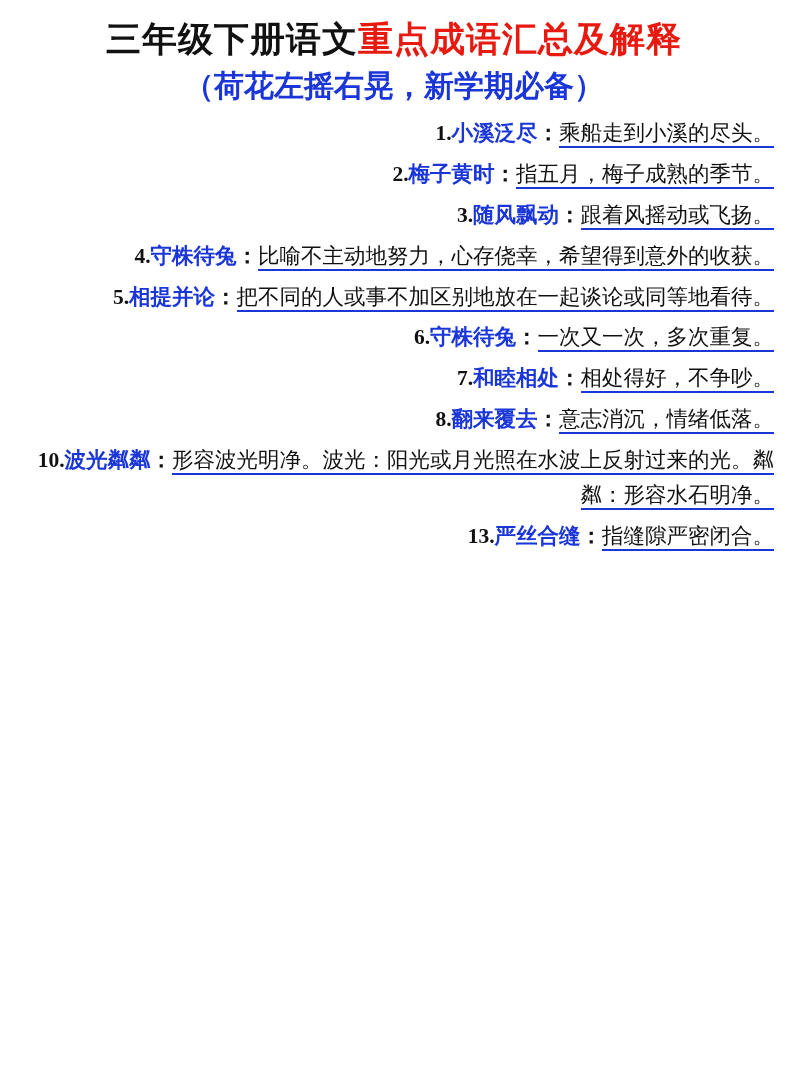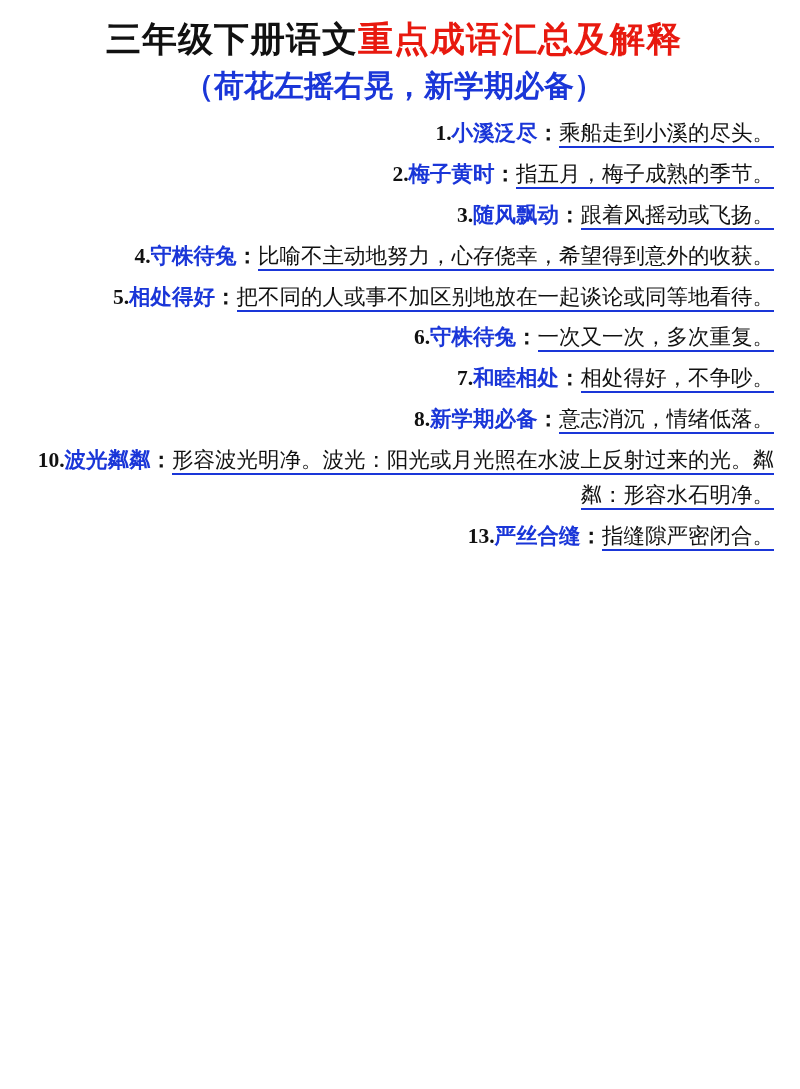--- a/index.html
+++ b/index.html
@@ -93,33 +93,33 @@
 
     <p class="entry">
       <span class="idx">3.</span><span class="term">随风飘动</span><span class="colon">：</span><span class="def">跟着风摇动或飞扬。</span>
     </p>
 
     <p class="entry">
       <span class="idx">4.</span><span class="term">守株待兔</span><span class="colon">：</span><span class="def">比喻不主动地努力，心存侥幸，希望得到意外的收获。</span>
     </p>
 
     <p class="entry">
-      <span class="idx">5.</span><span class="term">相处得好</span><span class="colon">：</span><span class="def">把不同的人或事不加区别地放在一起谈论或同等地看待。</span>
+      <span class="idx">5.</span><span class="term">相提并论</span><span class="colon">：</span><span class="def">把不同的人或事不加区别地放在一起谈论或同等地看待。</span>
     </p>
 
     <p class="entry">
       <span class="idx">6.</span><span class="term">守株待兔</span><span class="colon">：</span><span class="def">一次又一次，多次重复。</span>
     </p>
 
     <p class="entry">
       <span class="idx">7.</span><span class="term">和睦相处</span><span class="colon">：</span><span class="def">相处得好，不争吵。</span>
     </p>
 
     <p class="entry">
-      <span class="idx">8.</span><span class="term">新学期必备</span><span class="colon">：</span><span class="def">意志消沉，情绪低落。</span>
+      <span class="idx">8.</span><span class="term">翻来覆去</span><span class="colon">：</span><span class="def">意志消沉，情绪低落。</span>
     </p>
 
 
     <p class="entry">
       <span class="idx">10.</span><span class="term">波光粼粼</span><span class="colon">：</span><span class="def">形容波光明净。波光：阳光或月光照在水波上反射过来的光。粼粼：形容水石明净。</span>
     </p>
 
 
 
     <p class="entry">

